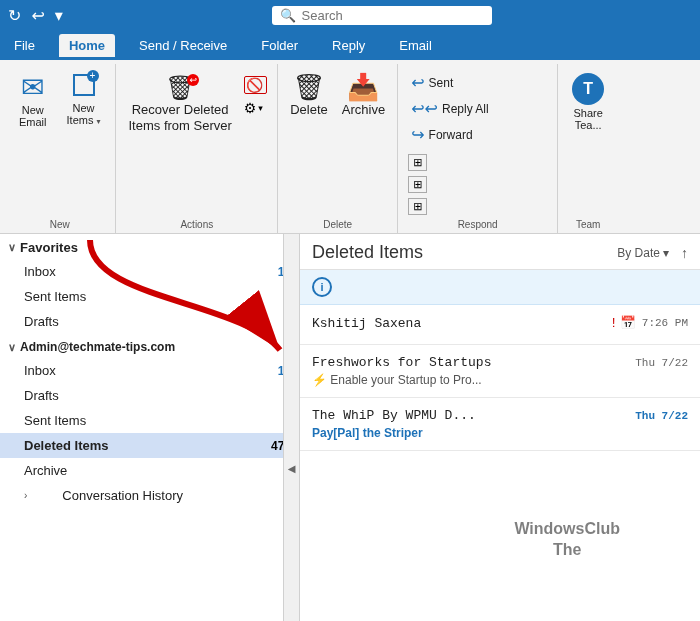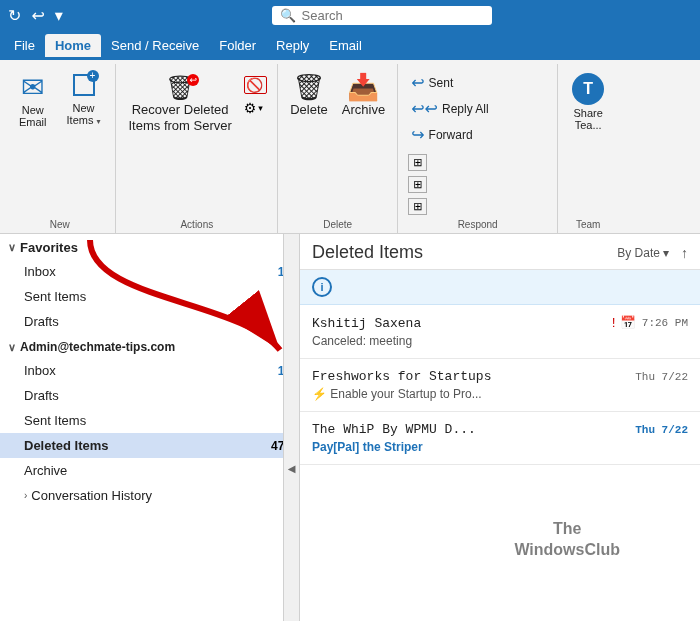--- a/index.html
+++ b/index.html
@@ -29,21 +29,21 @@
       border: none; outline: none; font-size: 13px; width: 100%; color: #555;
     }
 
     
     .menu-bar {
       background: #1e72b8;
       height: 30px;
       display: flex;
       align-items: center;
       padding: 0 4px;
-      gap: 0;
+      gap: 14px;
     }
     .menu-item {
       color: white;
       padding: 4px 10px;
       cursor: pointer;
       border-radius: 3px;
       font-size: 13px;
     }
     .menu-item.active { background: #f3f3f3; color: #1e72b8; font-weight: 600; border-radius: 3px 3px 0 0; }
 
@@ -158,20 +158,21 @@
       background: white;
     }
     .sidebar-section-header .chevron { font-size: 11px; margin-right: 4px; color: #555; }
     .sidebar-item {
       display: flex;
       align-items: center;
       padding: 5px 8px 5px 24px;
       cursor: pointer;
       font-size: 13px;
       color: #222;
+      gap: 31px;
     }
     .sidebar-item.active { background: #d0dff5; font-weight: 700; }
     .sidebar-item .item-label { flex: 1; }
     .sidebar-item .item-count { color: #1e72b8; font-weight: 600; font-size: 12px; }
     .sidebar-item .item-count-dark { color: #000; font-weight: 600; font-size: 12px; }
 
     
     .content-area {
       flex: 1;
       background: white;
@@ -503,21 +504,20 @@
         <div class="email-item-header">
           <span class="sender">Kshitij Saxena</span>
           <div class="email-meta">
             <div class="email-flags">
               <span class="flag-icon">!</span>
               <span class="cal-icon">📅</span>
             </div>
             <span>7:26 PM</span>
           </div>
         </div>
-        <div class="email-subject">Canceled: meeting</div>
       </div>
 
       <div class="email-item">
         <div class="email-item-header">
           <span class="sender">Freshworks for Startups</span>
           <div class="email-meta">
             <span>Thu 7/22</span>
           </div>
         </div>
         <div class="email-subject">⚡ Enable your Startup to Pro...</div>
@@ -539,15 +539,15 @@
 <svg style="position:fixed; top:220px; left:60px; pointer-events:none; z-index:100;" width="260" height="160" viewBox="0 0 260 160">
   <defs>
     <marker id="arrowhead" markerWidth="10" markerHeight="7" refX="10" refY="3.5" orient="auto">
       <polygon points="0 0, 10 3.5, 0 7" fill="#cc0000"></polygon>
     </marker>
   </defs>
   <path d="M 30 20 C 30 80, 180 80, 220 130" stroke="#cc0000" stroke-width="6" fill="none" marker-end="url(#arrowhead)"></path>
 </svg>
 
 <div class="watermark">
+  <div>WindowsClub</div>
   <div>The</div>
-  <div>WindowsClub</div>
 </div>
 
 </body></html>

